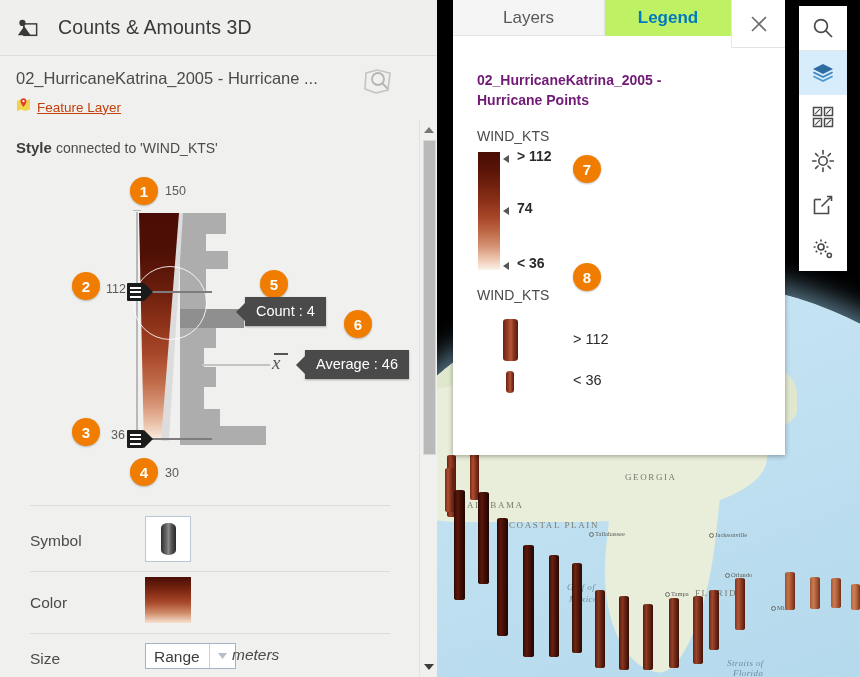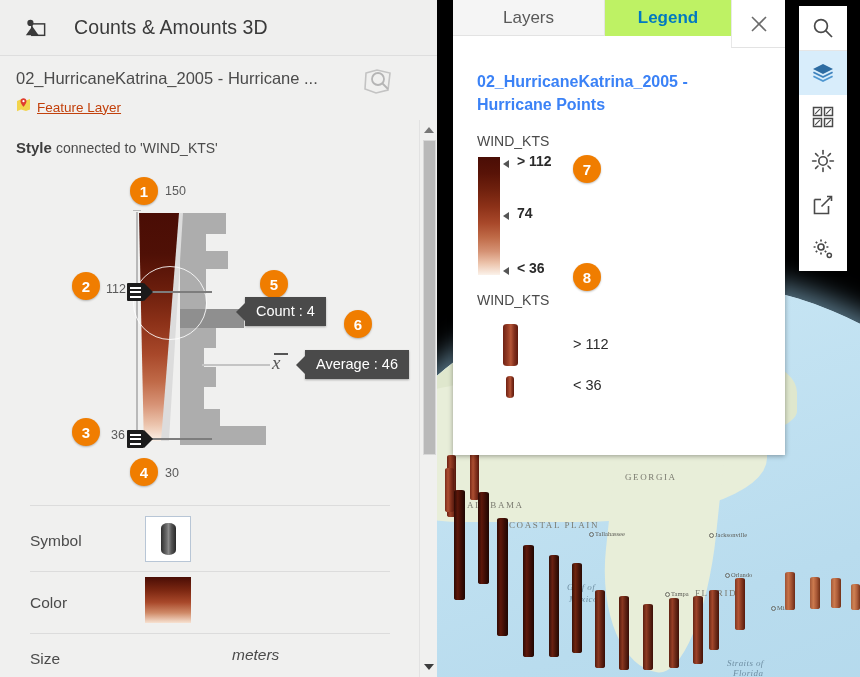--- a/index.html
+++ b/index.html
@@ -12,21 +12,21 @@
   #root { position:absolute; inset:0; width:860px; height:677px; overflow:hidden; }
 
   
   #left-panel{
     position:absolute; left:0; top:0; width:437px; height:677px;
     background:#f0f0ef; overflow:hidden;
   }
   #panel-header{
     position:absolute; left:0; top:0; width:437px; height:56px;
     background:#efefee; border-bottom:1px solid #dedede;
-    display:flex; align-items:center; padding-left:24px; gap:28px;
+    display:flex; align-items:center; padding-left:16px; gap:20px;
   }
   #panel-header .title{
     font-size:19.5px; color:#3a3a3a; letter-spacing:.1px;
   }
   .hdr-icon{ width:22px; height:22px; display:block; }
 
   #layer-row{
     position:absolute; left:0; top:56px; width:437px; height:64px;
     padding:13px 16px 0 16px;
   }
@@ -255,21 +255,21 @@
   #tab-legend{
     left:152px; width:126px; background:#bef264; color:#0079c1; font-weight:bold;
   }
   #legend-close{
     position:absolute; right:0; top:0; width:54px; height:48px;
     display:flex; align-items:center; justify-content:center;
     border-left:1px solid #e8e8e8; border-bottom:1px solid #e3e3e3; background:#fff;
   }
   #legend-body{ position:absolute; left:0; top:48px; width:332px; height:407px; padding:22px 24px 0 24px; }
   #legend-layer-title{
-    font-size:16px; font-weight:bold; color:#3b82f6; line-height:1.45; width:250px;
+    font-size:14px; font-weight:bold; color:#701a75; line-height:1.45; width:250px;
   }
   .legend-field{ font-size:14px; color:#4a4a4a; margin-top:17px; }
   #ramp-legend{ position:relative; margin-top:8px; height:118px; }
   #ramp-legend .bar{
     position:absolute; left:1px; top:0; width:22px; height:118px;
     background:linear-gradient(to bottom,
       #4a0d05 0%, #581307 14%, #70210e 28%, #8c3118 42%,
       #a8482a 56%, #bf6a47 68%, #d59274 80%, #ecc3ab 90%, #fbf2ea 100%);
   }
   #ramp-legend .tk{ position:absolute; left:24px; width:8px; height:0;
@@ -404,20 +404,28 @@
     <div id="symbol-swatch">
       <span id="symbol-cyl"></span>
     </div>
 
     <div class="prop-sep" style="top:571px;"></div>
     <span class="prop-label" style="top:594px;">Color</span>
     <div id="color-swatch"></div>
 
     <div class="prop-sep" style="top:633px;"></div>
     <span class="prop-label" style="top:650px;">Size</span>
+    <div id="size-select">
+      <span class="val">Range</span>
+      <span class="caret">
+        <svg width="9" height="6" viewBox="0 0 9 6">
+            <path d="M0 0 L9 0 L4.5 6 Z" fill="#b6bec8"></path>
+          </svg>
+      </span>
+    </div>
     <span id="size-units">meters</span>
 
     <div id="panel-scroll">
       <span class="arrow-up"></span>
       <div id="scroll-thumb"></div>
       <span class="arrow-dn"></span>
     </div>
   </div>
 
   <div id="map">

